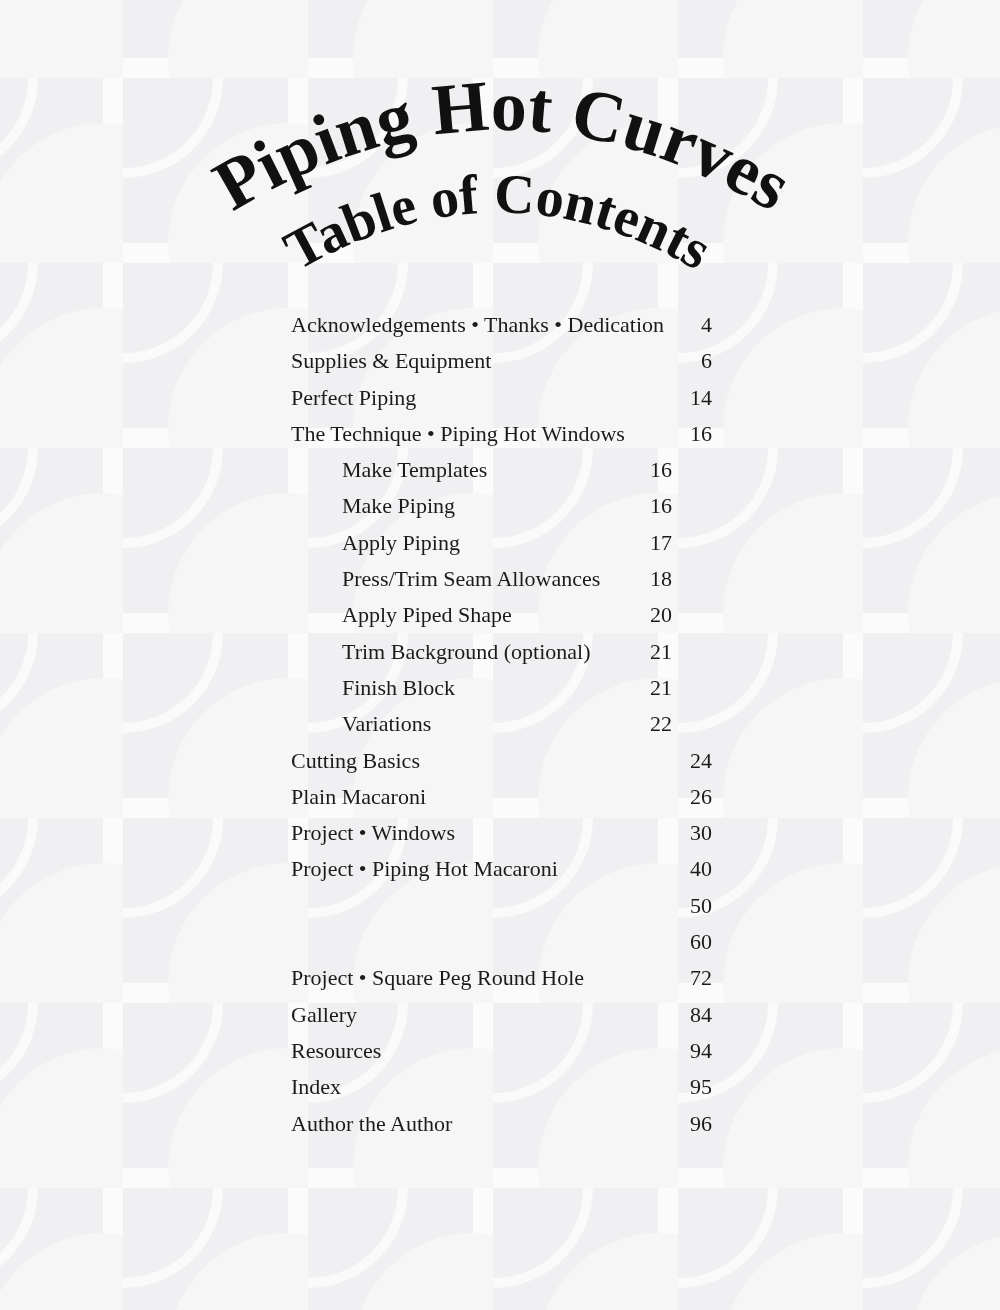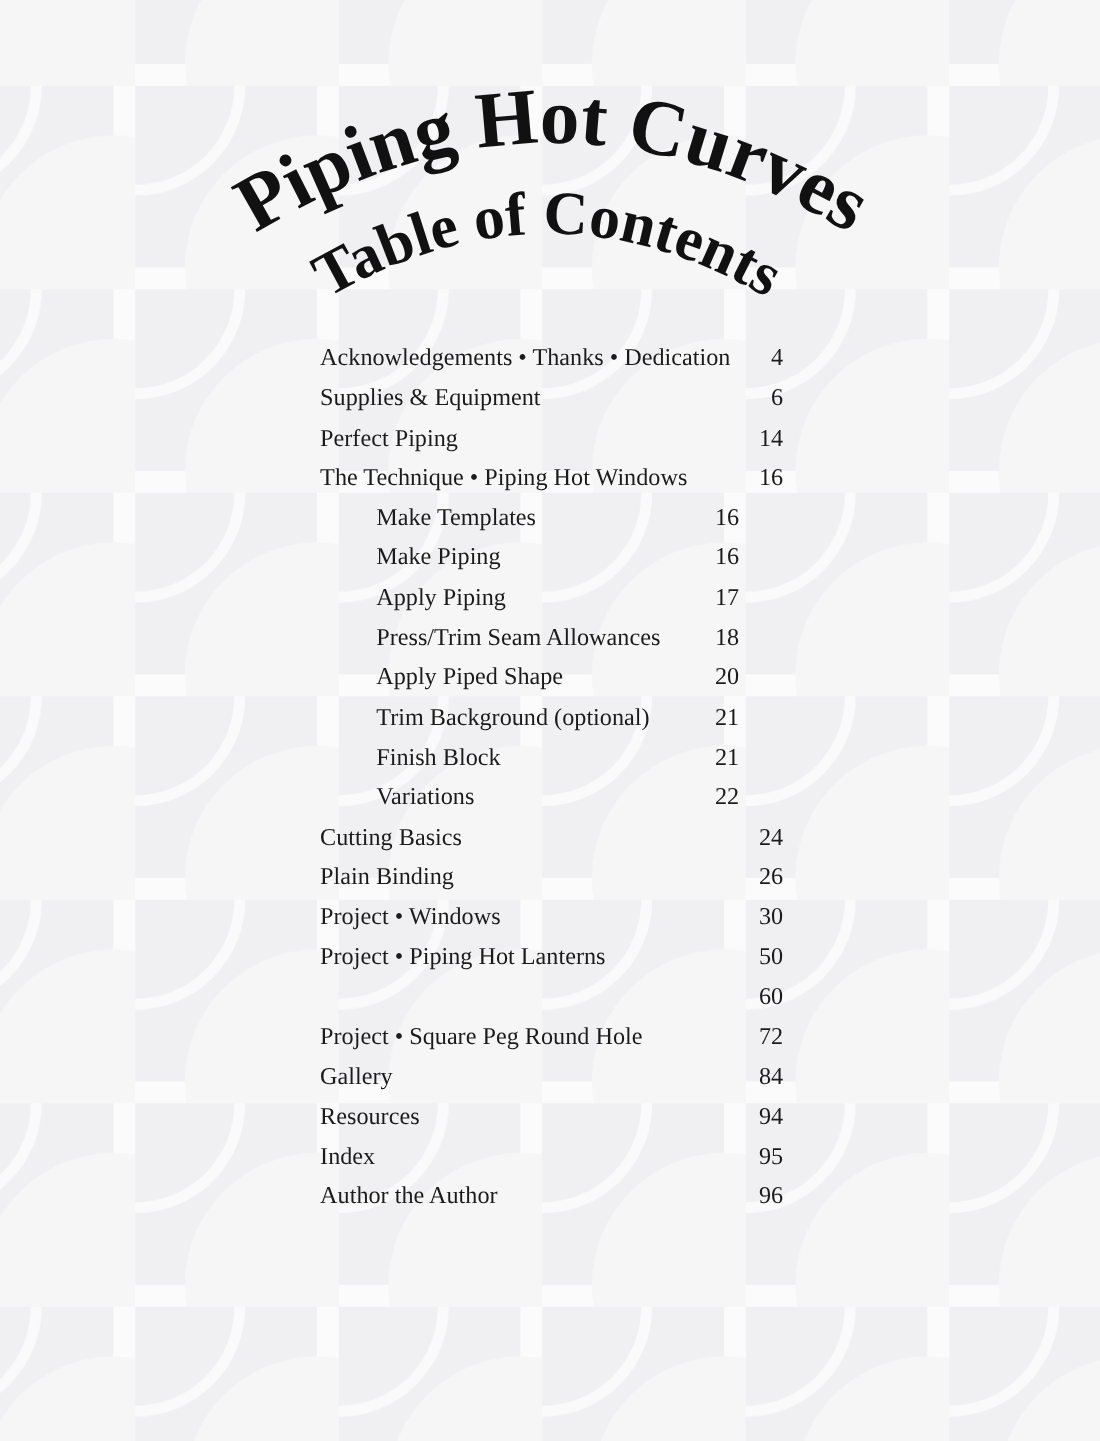--- a/index.html
+++ b/index.html
@@ -153,29 +153,32 @@
       </div>
       <div class="toc-row sub">
         <span class="label">Variations</span>
         <span class="page-num">22</span>
       </div>
       <div class="toc-row">
         <span class="label">Cutting Basics</span>
         <span class="page-num">24</span>
       </div>
       <div class="toc-row">
-        <span class="label">Plain Binding</span>
+        <span class="label">Plain Macaroni</span>
         <span class="page-num">26</span>
       </div>
       <div class="toc-row">
         <span class="label">Project • Windows</span>
         <span class="page-num">30</span>
       </div>
       <div class="toc-row">
-        <span class="label">Project • Piping Hot Lanterns</span>
+        <span class="label">Project • Piping Hot Macaroni</span>
+        <span class="page-num">40</span>
+      </div>
+      <div class="toc-row">
         <span class="page-num">50</span>
       </div>
       <div class="toc-row">
         <span class="page-num">60</span>
       </div>
       <div class="toc-row">
         <span class="label">Project • Square Peg Round Hole</span>
         <span class="page-num">72</span>
       </div>
       <div class="toc-row">

